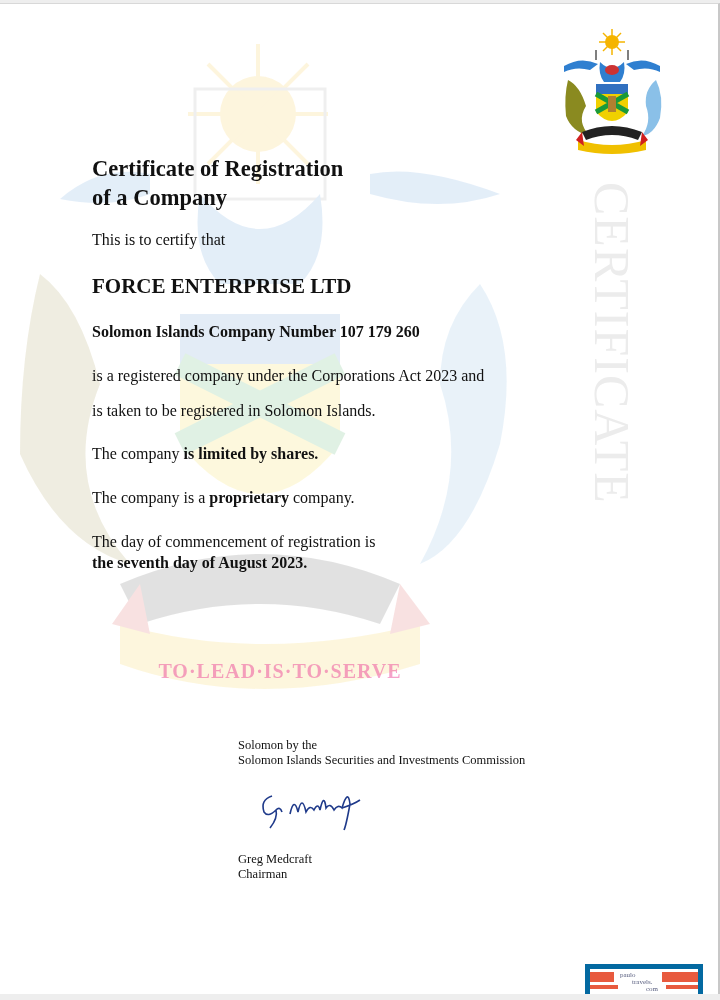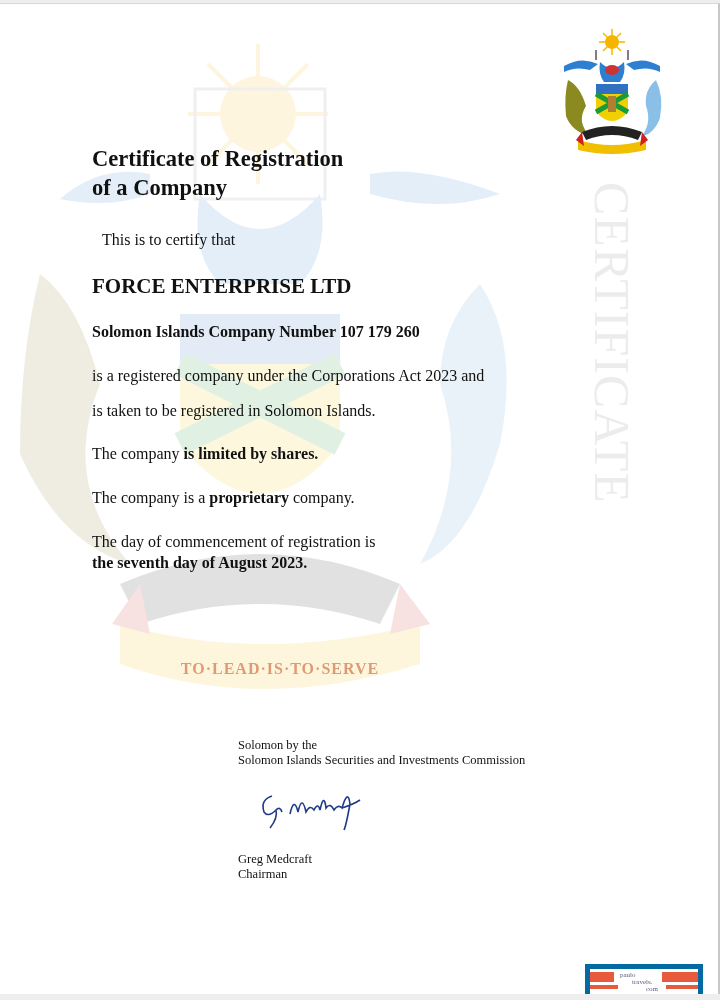--- a/index.html
+++ b/index.html
@@ -15,32 +15,32 @@
     width: 718px; height: 990px;
     background: #ffffff;
     border-right: 2px solid #c8c8c8;
     border-top: 1px solid #d8d8d8;
     overflow: hidden;
   }
   
   .watermark { position: absolute; left: 0; top: 20px; width: 560px; height: 680px; opacity: 0.13; }
   .watermark-motto {
     position: absolute; left: 140px; top: 656px; width: 280px; text-align: center;
-    font-size: 16px; font-weight: bold; letter-spacing: 1px; color: #c2410c; opacity: 0.5;
+    font-size: 20px; font-weight: bold; letter-spacing: 1px; color: #ec4899; opacity: 0.5;
   }
   .side-word {
     position: absolute; left: 583px; top: 178px;
     writing-mode: vertical-rl;
     font-size: 50px; letter-spacing: 1px; color: #ececec;
     font-family: "Liberation Serif", serif;
   }
   .crest { position: absolute; left: 556px; top: 22px; width: 112px; height: 132px; }
   .content { position: absolute; left: 92px; top: 0; width: 500px; }
   .title {
-    position: absolute; top: 140px; left: 0; margin: 0;
+    position: absolute; top: 150px; left: 0; margin: 0;
     font-size: 22.5px; font-weight: bold; line-height: 29px; width: 360px;
   }
   .line { position: absolute; left: 0; font-size: 16px; white-space: nowrap; }
   .company-name { font-size: 21px; font-weight: bold; }
   .company-number { font-size: 16px; font-weight: bold; }
   b { font-weight: bold; }
   .issued {
     position: absolute; left: 238px; top: 734px;
     font-size: 12.5px; line-height: 15px;
   }
@@ -108,21 +108,21 @@
     <path d="M22 114 Q56 124 90 114 L90 124 Q56 132 22 124 Z" fill="#f0c000"></path>
     <path d="M20 114 L26 106 L28 120 Z M92 114 L86 106 L84 120 Z" fill="#d02020"></path>
   </svg>
 
   <div class="content">
     <h1 class="title">
       <span>Certificate of Registration</span><br>
       <span>of a Company</span>
     </h1>
 
-    <div class="line" style="top:227px;margin-left:10px;">This is to certify that</div>
+    <div class="line" style="top:227px;">This is to certify that</div>
     <div class="line company-name" style="top:270px;">FORCE ENTERPRISE LTD</div>
     <div class="line company-number" style="top:319px;">Solomon Islands Company Number 107 179 260</div>
     <div class="line" style="top:363px;">is a registered company under the Corporations Act 2023 and</div>
     <div class="line" style="top:398px;">is taken to be registered in Solomon Islands.</div>
 
     <div class="line" style="top:441px;">
       <span>The company </span><b>is limited by shares.</b>
     </div>
 
     <div class="line" style="top:485px;">

